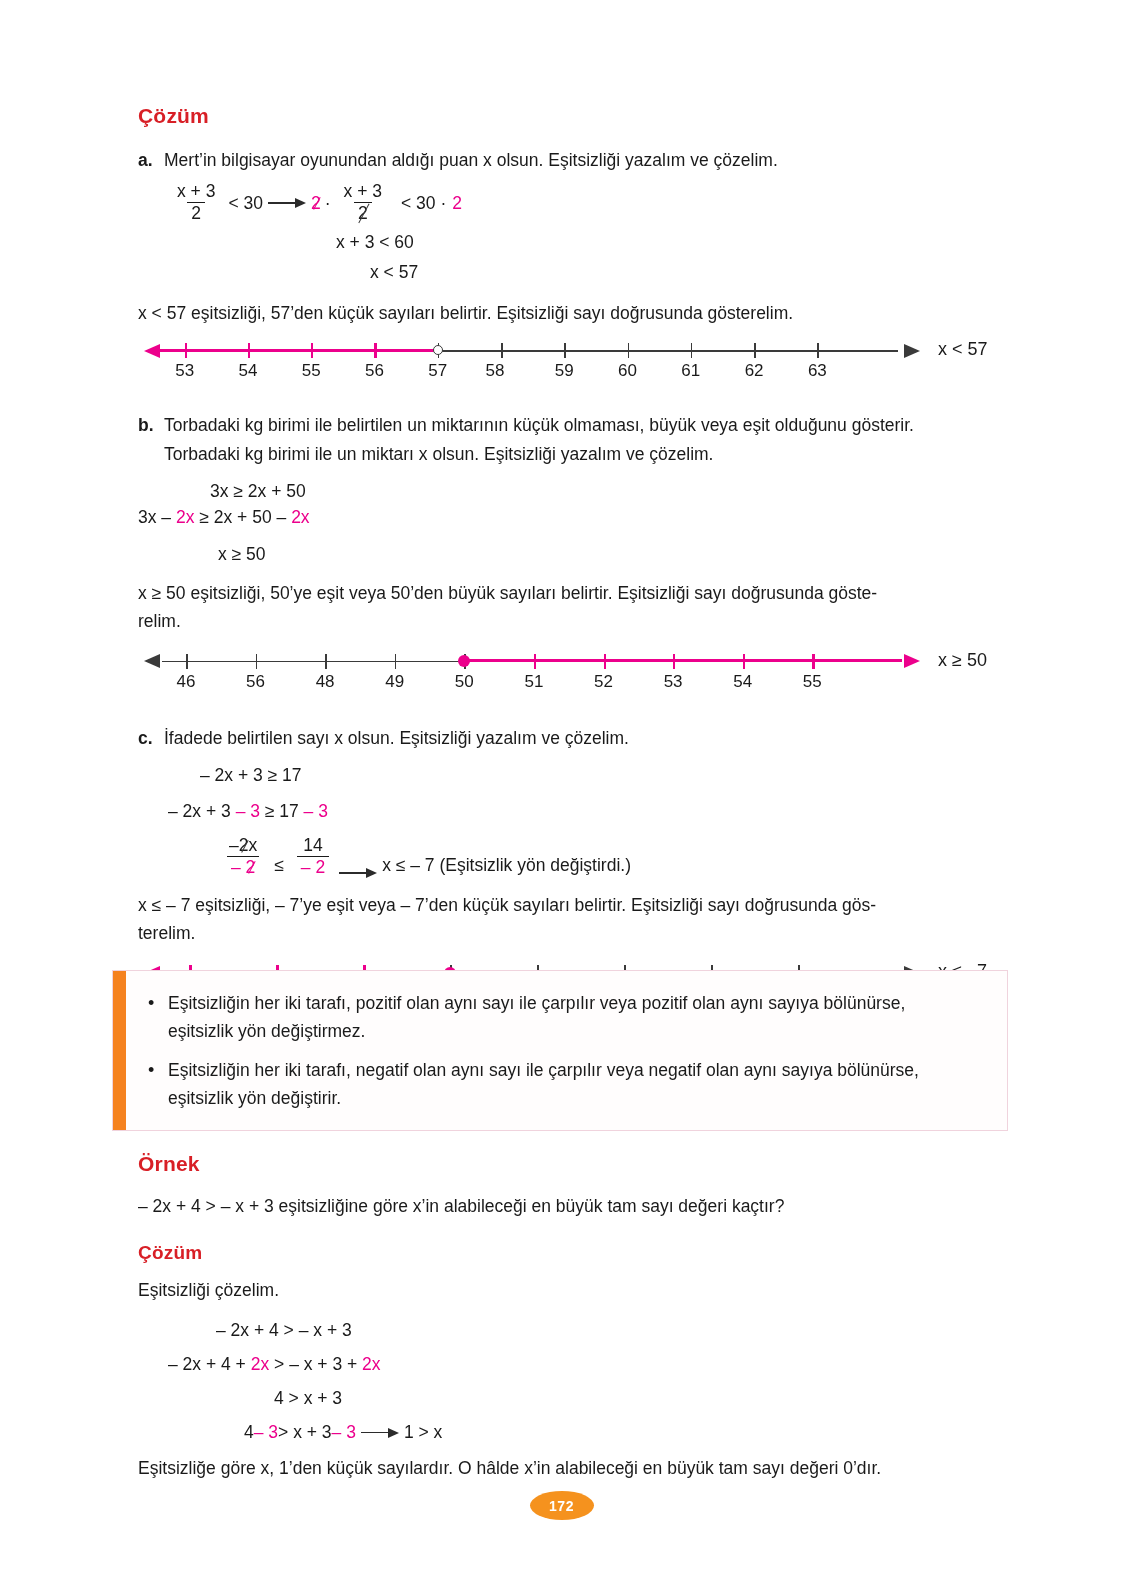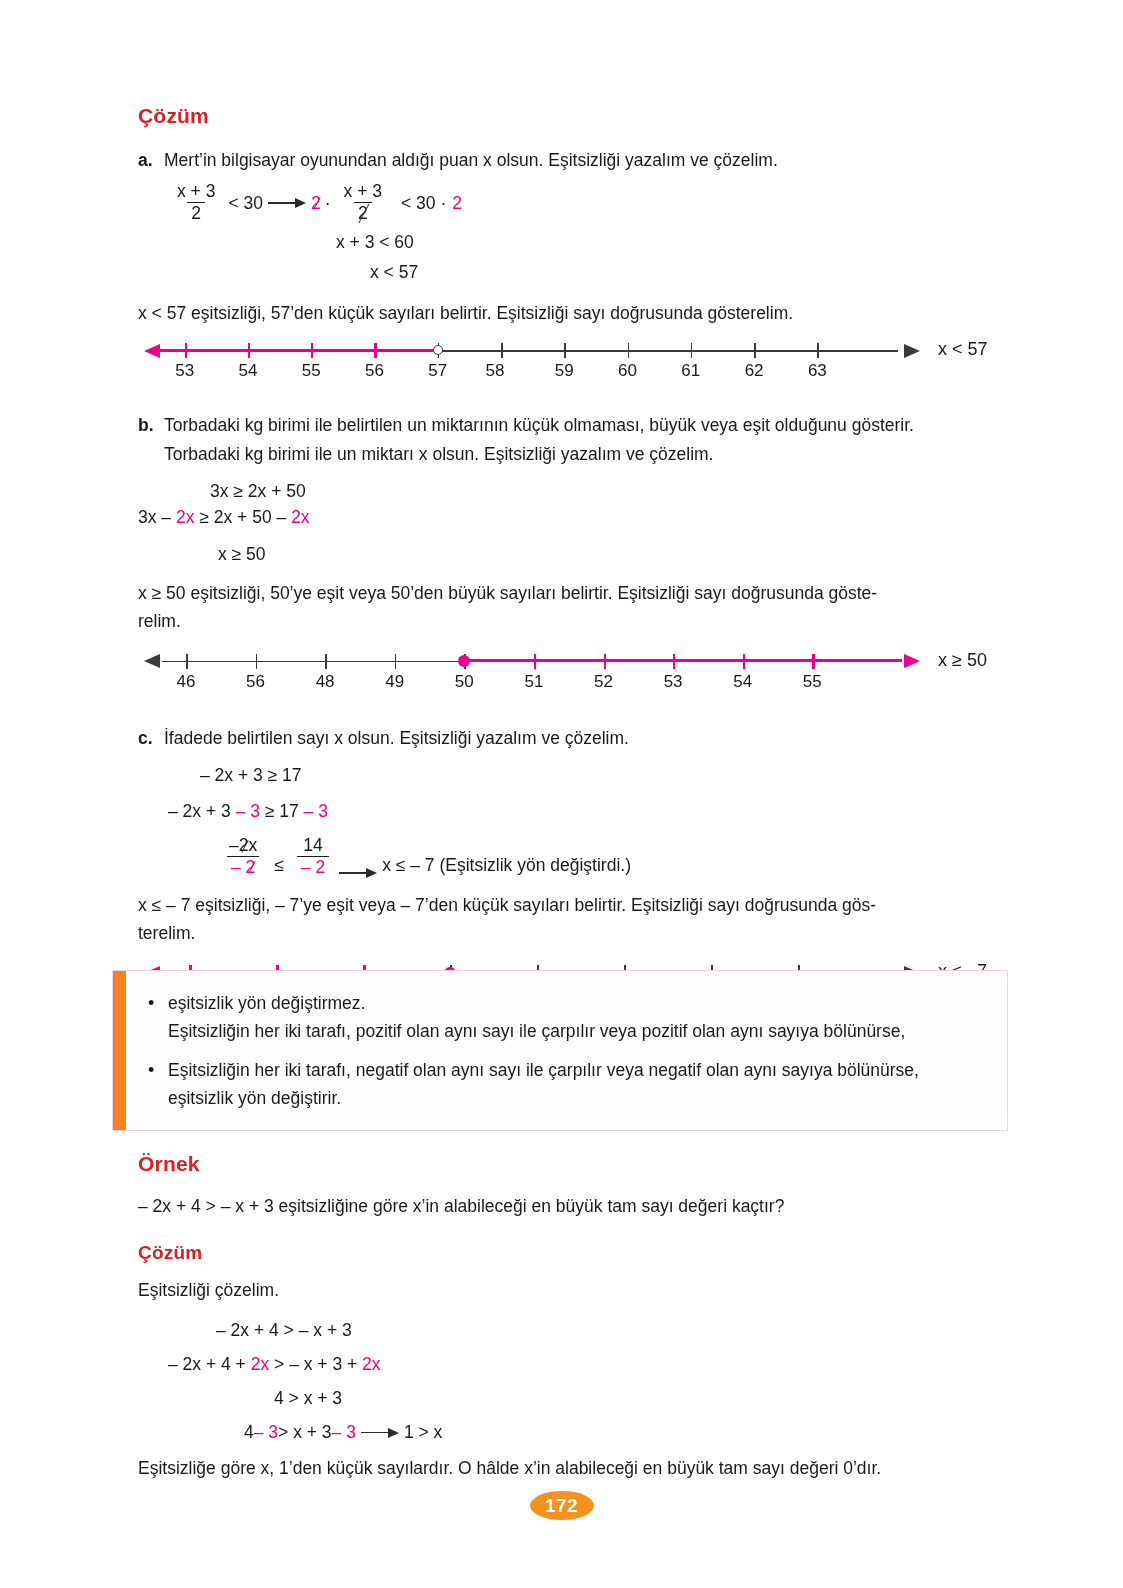--- a/index.html
+++ b/index.html
@@ -269,21 +269,21 @@
   .pagenum {
     position: absolute;
     left: 50%;
     transform: translateX(-50%);
     top: 1491px;
     width: 64px;
     height: 29px;
     border-radius: 50%;
     background: #f5921e;
     color: #ffffff;
-    font-size: 19px;
+    font-size: 14px;
     font-weight: bold;
     display: flex;
     align-items: center;
     justify-content: center;
     letter-spacing: .5px;
   }
 
   .ind1 { padding-left: 30px; }
   .ind3 { padding-left: 90px; }
 </style>
@@ -463,22 +463,22 @@
     </div>
 
   </div>
 
   <div class="infobox">
     <div class="bar"></div>
     <div class="inner">
       <div class="bullet-row">
         <div class="bullet-dot">•</div>
         <div class="bullet-text">
+          <div>Eşitsizliğin her iki tarafı, pozitif olan aynı sayı ile çarpılır veya pozitif olan aynı sayıya bölünürse,</div>
           <div>eşitsizlik yön değiştirmez.</div>
-          <div>Eşitsizliğin her iki tarafı, pozitif olan aynı sayı ile çarpılır veya pozitif olan aynı sayıya bölünürse,</div>
         </div>
       </div>
       <div class="bullet-row">
         <div class="bullet-dot">•</div>
         <div class="bullet-text">
           <div>Eşitsizliğin her iki tarafı, negatif olan aynı sayı ile çarpılır veya negatif olan aynı sayıya bölünürse,</div>
           <div>eşitsizlik yön değiştirir.</div>
         </div>
       </div>
     </div>

